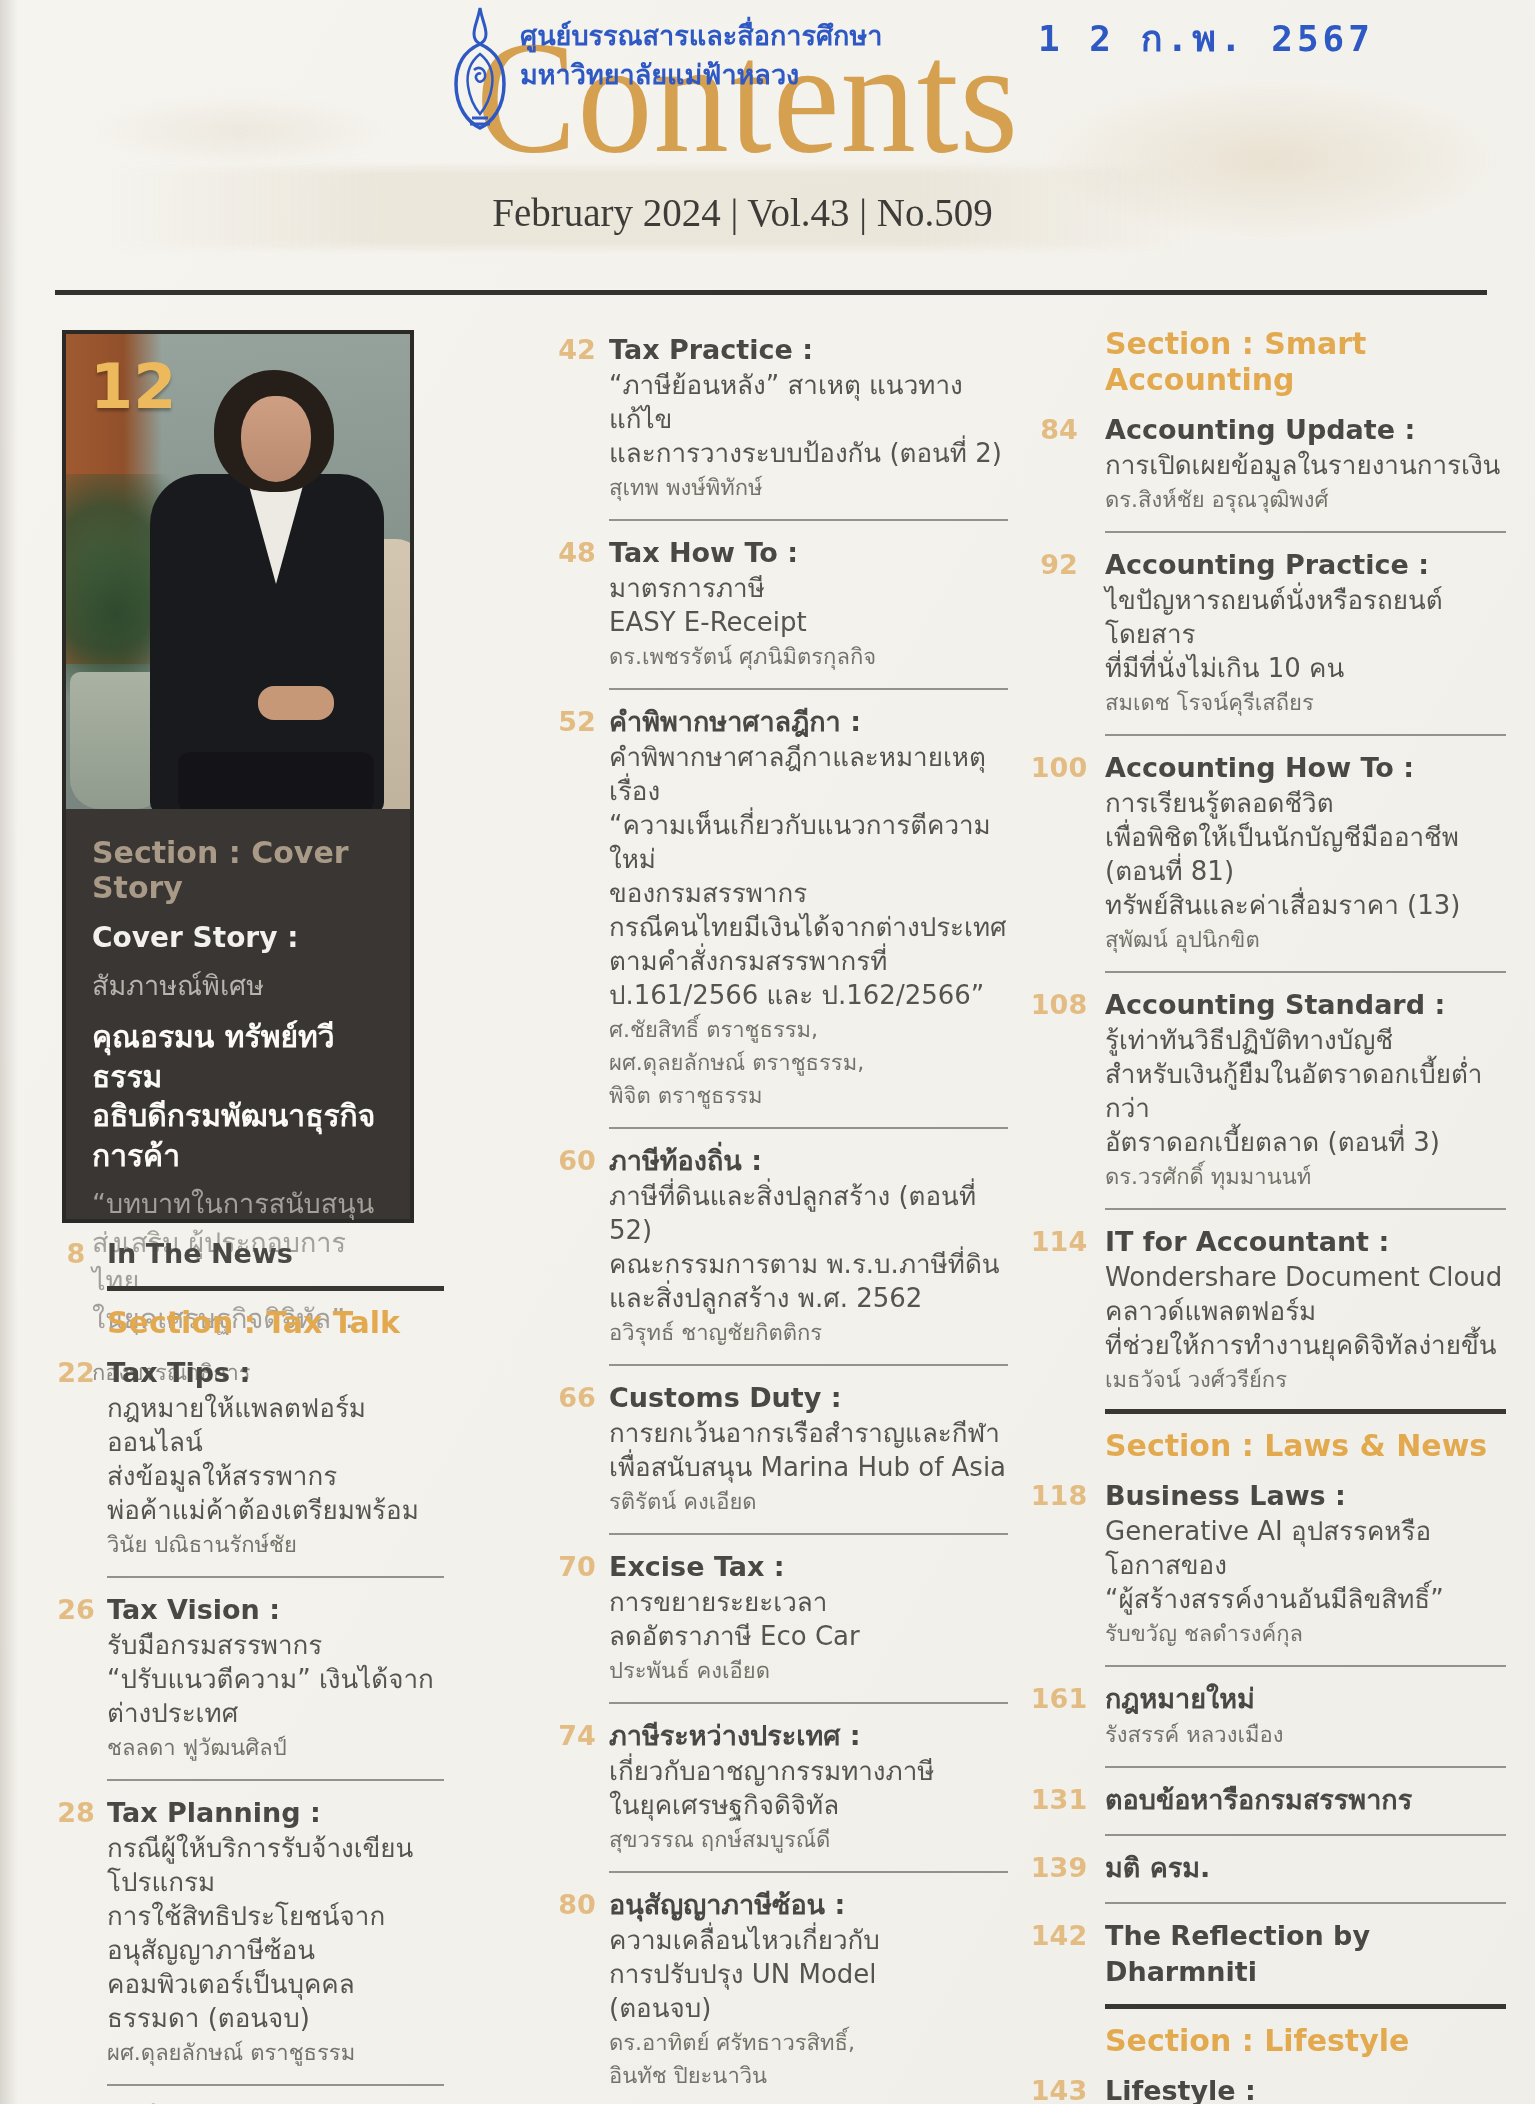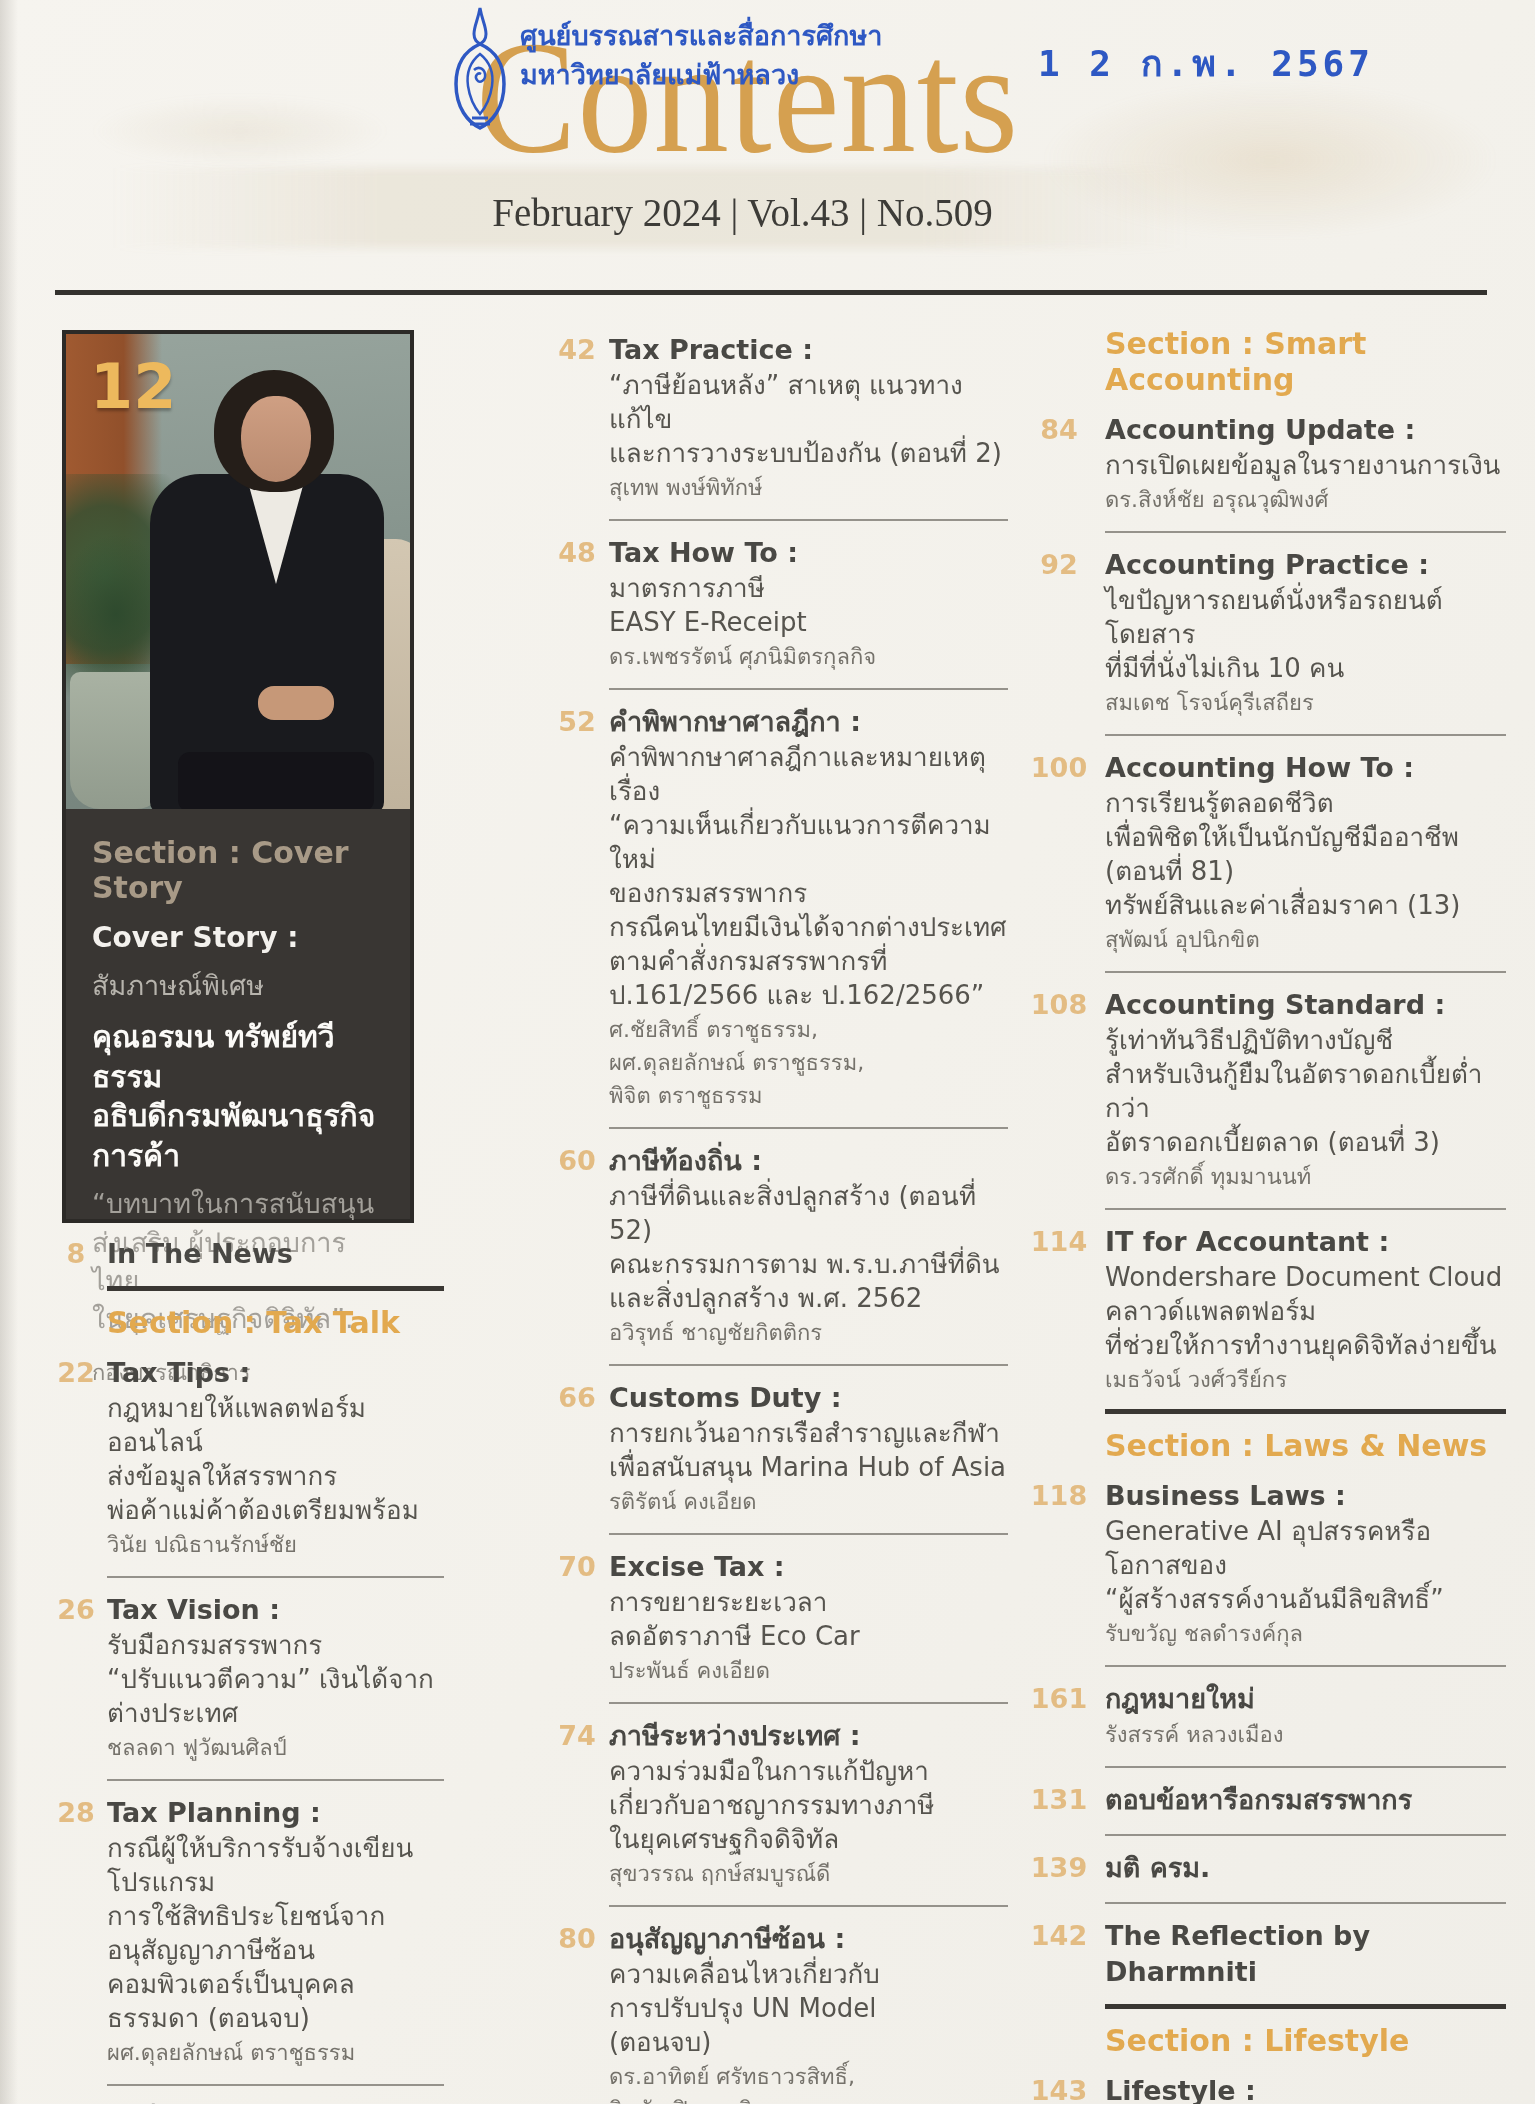--- a/index.html
+++ b/index.html
@@ -26,21 +26,21 @@
   .issue-line{position:absolute;left:0;right:50px;top:190px;text-align:center;
         font-family:"Liberation Serif","DejaVu Serif",serif;
         font-size:39px;color:#3d3c38;}
   .top-rule{position:absolute;left:55px;top:290px;width:1432px;height:5px;background:#34322e;}
 
   
   .stamp{position:absolute;left:448px;top:4px;color:#2e58c3;}
   .stamp-logo{position:absolute;left:0;top:2px;width:64px;height:128px;}
   .stamp-text{position:absolute;left:72px;top:12px;width:520px;
         font-weight:700;font-size:27px;line-height:1.45;color:#2e58c3;white-space:nowrap;}
-  .stamp-date{position:absolute;left:590px;top:31px;font-weight:700;font-size:36px;
+  .stamp-date{position:absolute;left:590px;top:6px;font-weight:700;font-size:36px;
         letter-spacing:4px;color:#2e58c3;white-space:nowrap;font-family:"DejaVu Sans Mono","Liberation Mono",monospace;}
 
   
   .photo{position:absolute;left:62px;top:330px;width:352px;height:893px;
         border:4px solid #2c2a27;box-sizing:border-box;background:#7e8b85;}
   .photo-scene{position:relative;width:100%;height:475px;overflow:hidden;
         background:linear-gradient(175deg,#97a49d 0%,#87958e 45%,#76847d 100%);}
   .photo-scene>div{position:absolute;}
   .wall-terracotta{left:0;top:0;width:96px;height:330px;
         background:linear-gradient(90deg,#a05a31 0%,#91502b 60%,rgba(145,80,43,0) 100%);}
@@ -263,21 +263,20 @@
           <div class="line">การขยายระยะเวลา</div>
           <div class="line">ลดอัตราภาษี Eco Car</div>
           <div class="author">ประพันธ์ คงเอียด</div>
         </div>
       </div>
       <div class="sep"></div>
       <div class="entry">
         <div class="num">74</div>
         <div class="body">
           <div class="title">ภาษีระหว่างประเทศ :</div>
-          <div class="line">ความร่วมมือในการแก้ปัญหา</div>
           <div class="line">เกี่ยวกับอาชญากรรมทางภาษี</div>
           <div class="line">ในยุคเศรษฐกิจดิจิทัล</div>
           <div class="author">สุขวรรณ ฤกษ์สมบูรณ์ดี</div>
         </div>
       </div>
       <div class="sep"></div>
       <div class="entry">
         <div class="num">80</div>
         <div class="body">
           <div class="title">อนุสัญญาภาษีซ้อน :</div>

